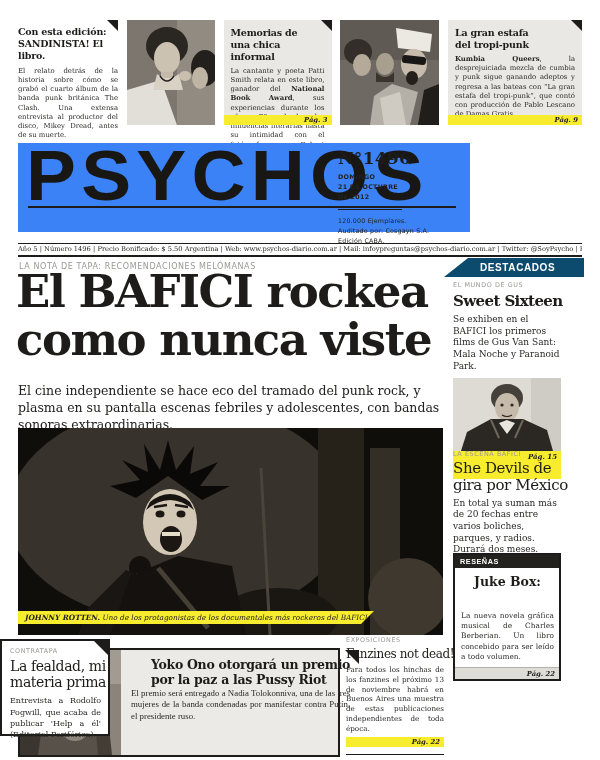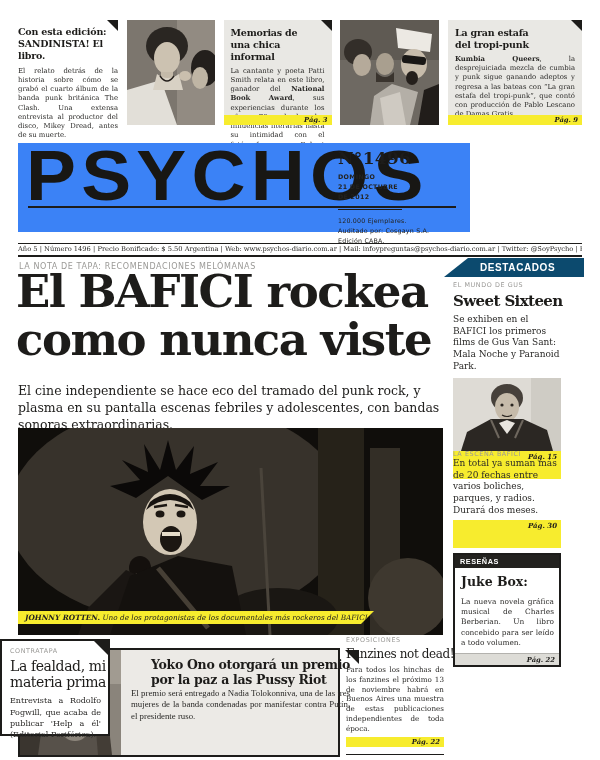--- a/index.html
+++ b/index.html
@@ -110,21 +110,21 @@
   .sb-she { top:450px; }
   .sb-she-title { font-size:15px; line-height:1.12; letter-spacing:-0.4px; margin:2px 0 4px 0; }
   .sb-she-title div { white-space:nowrap; }
   .sb-she .sb-strip { margin-top:4px; }
 
   .sb-juke { top:553px; border:2px solid #1d1c1a; background:#fff; }
   .juke-head { background:#23221f; color:#fff; font-family:"Liberation Sans", sans-serif;
                font-weight:bold; font-size:7.3px; letter-spacing:0.5px; line-height:13px;
                height:13px; padding-left:5px; }
   .juke-body { padding:6px 5px 5px 6px; }
-  .juke-title { font-weight:bold; font-size:12.5px; margin-bottom:8px; }
+  .juke-title { font-weight:bold; font-size:12.5px; margin-bottom:22px;text-align:center; }
   .juke-text { font-size:7.4px; line-height:1.38; text-align:justify; color:#2a2927; }
   .juke-foot { border-top:1px solid #b3b2ae; background:#dddcd7; height:12px; line-height:12px;
                font-size:6.8px; font-style:italic; font-weight:bold; text-align:right; padding-right:4px; }
 
   .sb-contra { top:639px; width:110px; height:97px; border:2px solid #1d1c1a;
                background:#fff; position:absolute; padding:6px 7px 0 8px; }
   .contra-title { font-size:14px; line-height:1.16; letter-spacing:-0.4px; margin:3px 0 5px 0; }
   .contra-title div { white-space:nowrap; }
   .contra-body { font-size:8px; line-height:1.38; text-align:justify; color:#2a2927; }
 </style>
@@ -307,20 +307,24 @@
       <polygon points="46,45 54,56 62,45 54,42" fill="#e8e5df"></polygon>
       <path d="M38,42 L46,60" stroke="#6e675e" stroke-width="2"></path>
       <path d="M70,42 L62,60" stroke="#6e675e" stroke-width="2"></path>
     </svg>
   </div>
   <div class="pg-strip sb-strip">Pág. 15</div>
 </div>
 
 <div class="sb sb-she">
   <div class="kicker sb-kicker">LA ESCENA BAFICI</div>
+  <div class="sb-she-title">
+    <div>She Devils de</div>
+    <div>gira por México</div>
+  </div>
   <div class="sb-body">En total ya suman más de 20 fechas entre varios boliches, parques, y radios. Durará dos meses.</div>
   <div class="pg-strip sb-strip">Pág. 30</div>
 </div>
 
 <div class="sb sb-juke">
   <div class="juke-head">RESEÑAS</div>
   <div class="juke-body">
     <div class="juke-title">Juke Box:</div>
     <div class="juke-text">La nueva novela gráfica musical de Charles Berberian. Un libro concebido para ser leído a todo volumen.</div>
   </div>

